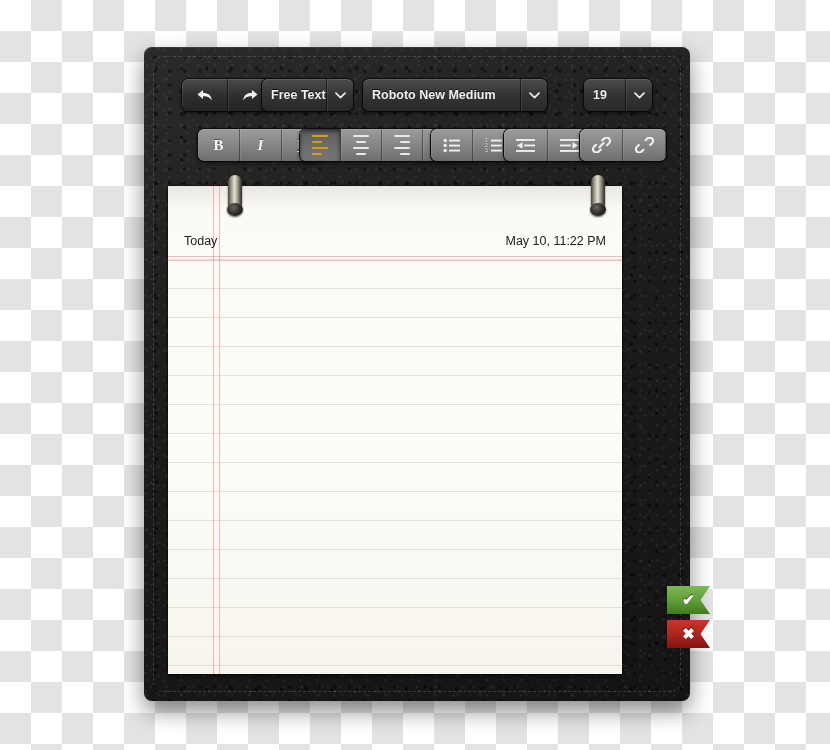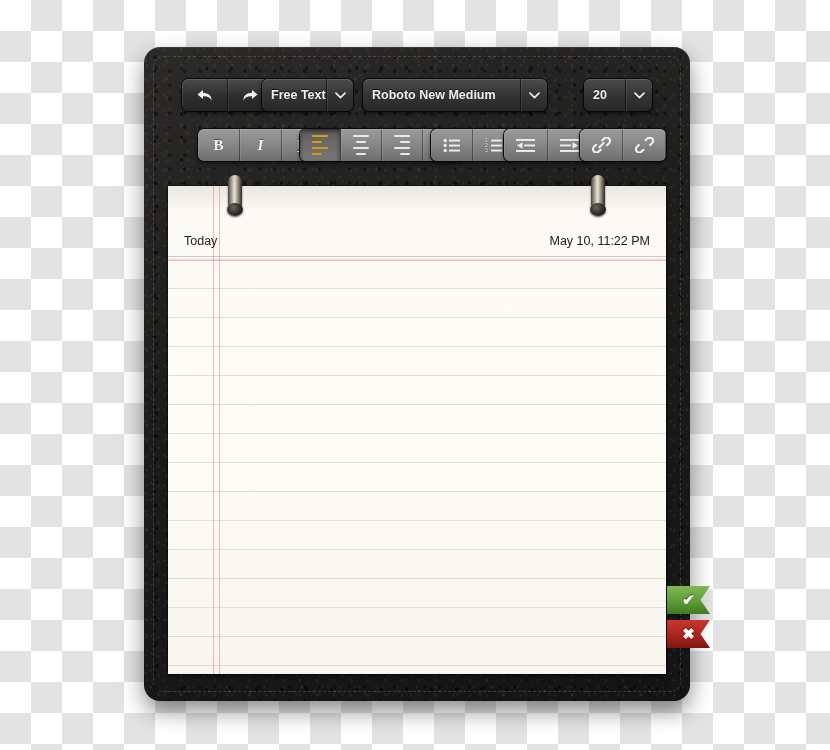--- a/index.html
+++ b/index.html
@@ -10,21 +10,21 @@
     background-image:
       linear-gradient(45deg,#e3e3e3 25%,transparent 25%,transparent 75%,#e3e3e3 75%),
       linear-gradient(45deg,#e3e3e3 25%,transparent 25%,transparent 75%,#e3e3e3 75%);
     background-size:62px 62px;
     background-position:0 0, 31px 31px;
   }
 
   
   #notepad{
     position:absolute;left:144px;top:47px;width:546px;height:654px;
-    border-radius:16px;
+    border-radius:8px;
     background:#1b1a19;
     background-image:
       radial-gradient(circle at 18% 22%, rgba(255,255,255,.055) 0 1.2px, transparent 1.6px),
       radial-gradient(circle at 62% 8%,  rgba(255,255,255,.045) 0 1.4px, transparent 1.8px),
       radial-gradient(circle at 35% 66%, rgba(255,255,255,.05) 0 1.1px, transparent 1.5px),
       radial-gradient(circle at 82% 48%, rgba(255,255,255,.04) 0 1.3px, transparent 1.7px),
       radial-gradient(circle at 8% 80%,  rgba(255,255,255,.05) 0 1.2px, transparent 1.6px),
       radial-gradient(circle at 50% 92%, rgba(0,0,0,.5) 0 1.6px, transparent 2px),
       radial-gradient(circle at 72% 72%, rgba(0,0,0,.45) 0 1.5px, transparent 1.9px),
       linear-gradient(160deg,#2c2a29 0%,#1d1c1b 45%,#151414 100%);
@@ -93,21 +93,21 @@
 
   
   .ln{display:block;background:#e9e9e9;height:2px;border-radius:1px;margin:2px 0;}
   .ln.g{background:#d79b16;}
   .icon-stack{display:flex;flex-direction:column;align-items:flex-start;width:16px;}
   .icon-stack.ctr{align-items:center;}
   .icon-stack.rgt{align-items:flex-end;}
 
   
   #paper{
-    position:absolute;left:24px;top:139px;width:498px;height:488px;
+    position:absolute;left:24px;top:139px;width:454px;height:488px;
     background:linear-gradient(180deg,#e9e7e2 0%,#fbfaf5 5%,#fdfcf7 55%,#f7f5ee 100%);
     box-shadow:0 2px 5px rgba(0,0,0,.55), 0 0 0 1px rgba(0,0,0,.35);
     overflow:hidden;
   }
   #rules{
     position:absolute;left:0;right:0;top:73px;bottom:0;
     background-image:repeating-linear-gradient(180deg,
        rgba(160,160,150,.30) 0px, rgba(160,160,150,.30) 1px,
        transparent 1px, transparent 29px);
   }
@@ -195,21 +195,21 @@
     <div class="dd" style="left:219px;width:184px;">
       <span class="dd-label">Roboto New Medium</span>
       <span class="dd-arrow">
         <svg width="11" height="7" viewBox="0 0 11 7">
             <path d="M1 1.2 L5.5 5.6 L10 1.2" stroke="#eaeaea" stroke-width="1.7" fill="none" stroke-linecap="round" stroke-linejoin="round"></path>
           </svg>
       </span>
     </div>
 
     <div class="dd" style="left:440px;width:68px;">
-      <span class="dd-label">20</span>
+      <span class="dd-label">19</span>
       <span class="dd-arrow">
         <svg width="11" height="7" viewBox="0 0 11 7">
             <path d="M1 1.2 L5.5 5.6 L10 1.2" stroke="#eaeaea" stroke-width="1.7" fill="none" stroke-linecap="round" stroke-linejoin="round"></path>
           </svg>
       </span>
     </div>
   </div>
 
   <div class="toolbar" id="toolbar-row-2">
 

